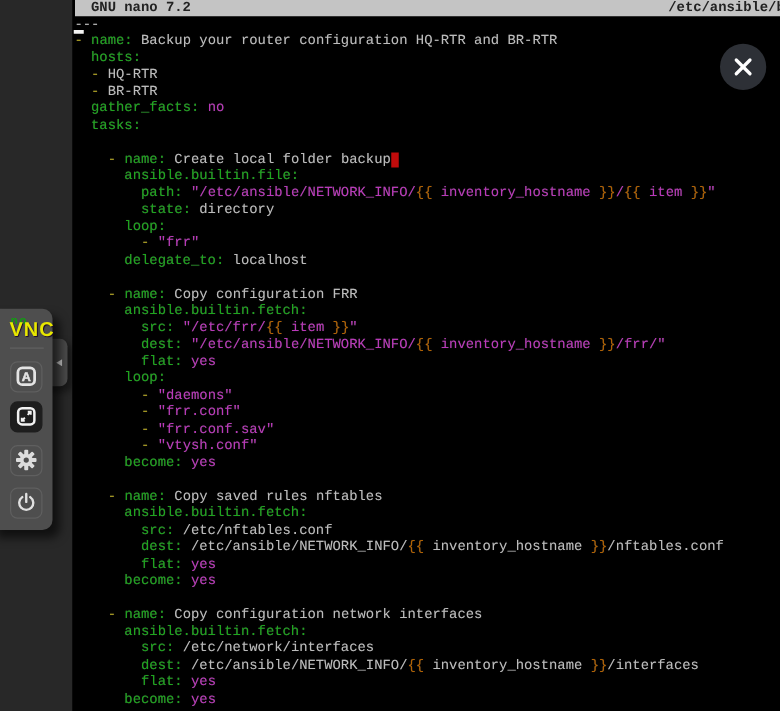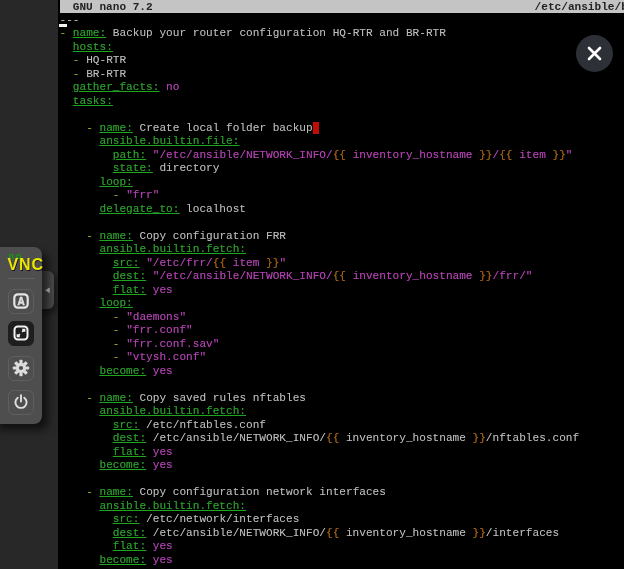--- a/index.html
+++ b/index.html
@@ -5,21 +5,21 @@
   html,body { margin:0; padding:0; background:#000; }
   #wrap { position:relative; width:624px; height:569px; overflow:hidden;
           font-family:"Liberation Mono", monospace; }
   #side { position:absolute; left:0; top:0; width:58px; height:569px; background:#282828; }
   #term { position:absolute; left:58px; top:0; width:566px; height:569px; background:#000; }
   #tbar { position:absolute; left:59.5px; top:0; right:0; height:13px; background:#c4c4c4; }
   #tbar span { position:absolute; top:0.5px; font:bold 11.1px "Liberation Mono",monospace; color:#222; white-space:pre; }
   #code { position:absolute; left:59.5px; top:13.5px; font-size:11.1px; line-height:13.5px;
           letter-spacing:0.004px; color:#bcbcbc; white-space:pre; text-shadow:0 0 0.6px rgba(255,255,255,0.25); }
   .ln { height:13.5px; }
-  .g { color:#1ea61e;text-decoration:underline; }
+  .g { color:#1ea61e; }
   .o { color:#b36200; }
   .y { color:#b1a31f; }
   .m { color:#ba38ba; }
   .R { background:#c00b0b; }
   #cur { position:absolute; left:59.3px; top:24.3px; width:7.6px; height:3px; background:#f2f2f2; }
   
   #close { position:absolute; left:576px; top:34.5px; width:37px; height:37px; border-radius:50%;
            background:#2d3036; }
   
   #panel { position:absolute; left:-8px; top:247px; width:49.5px; height:177px; background:#4e4e4e;

